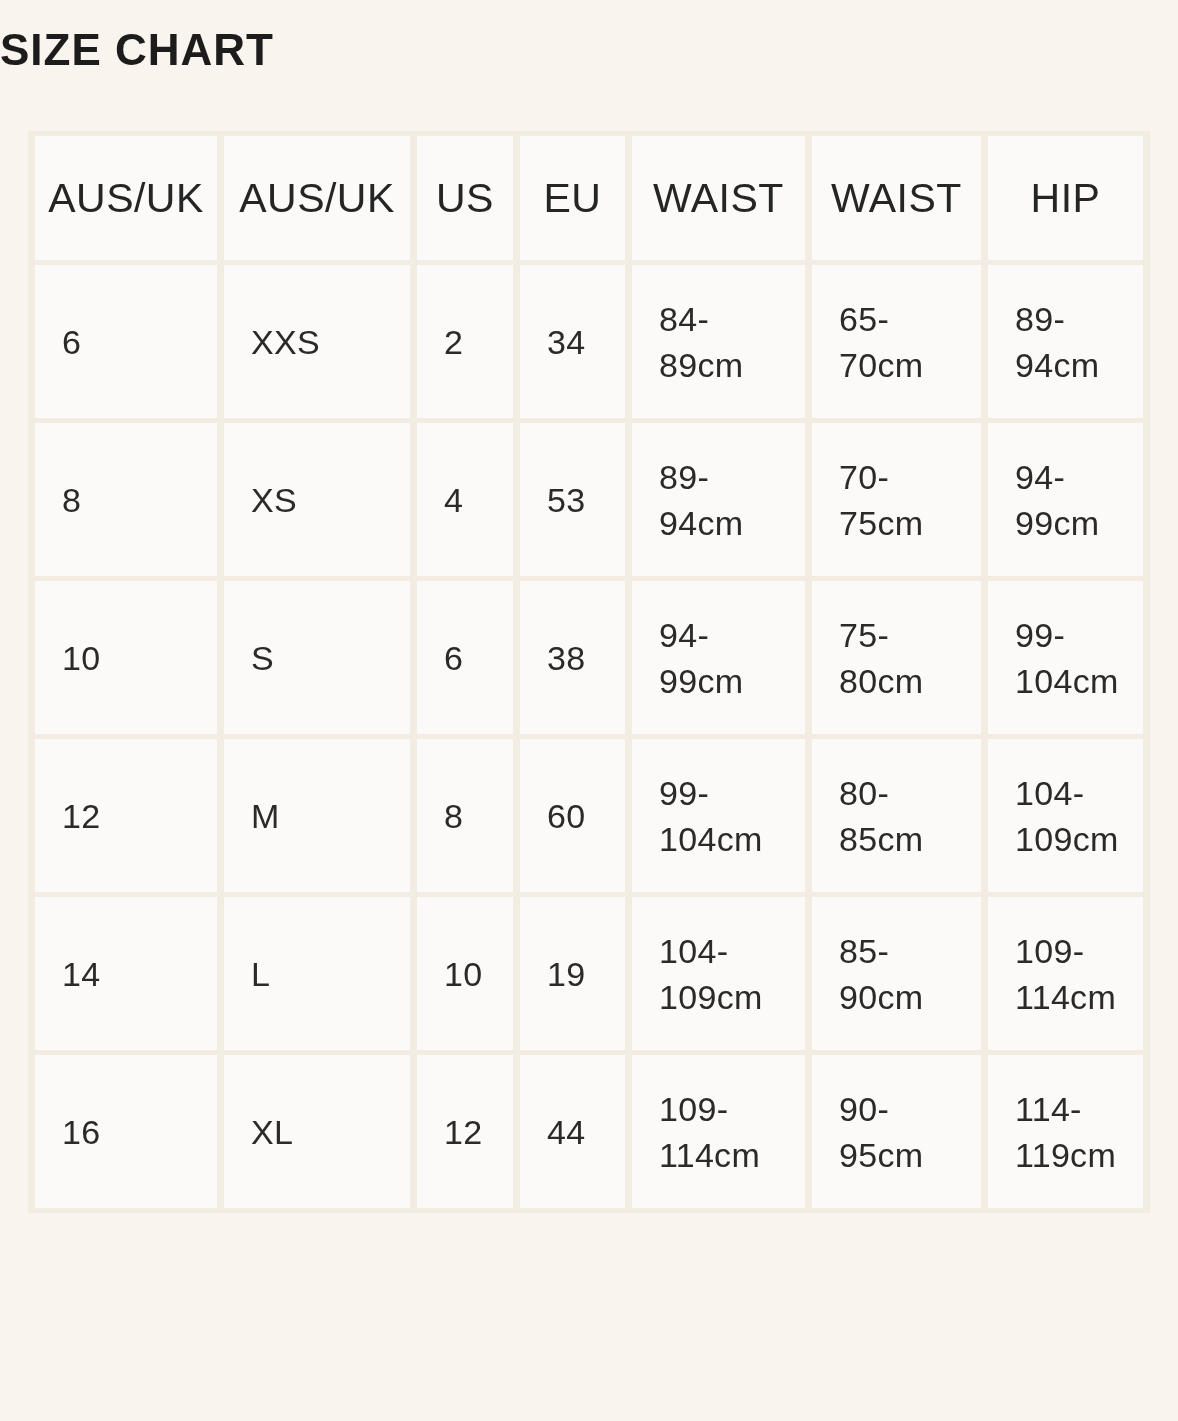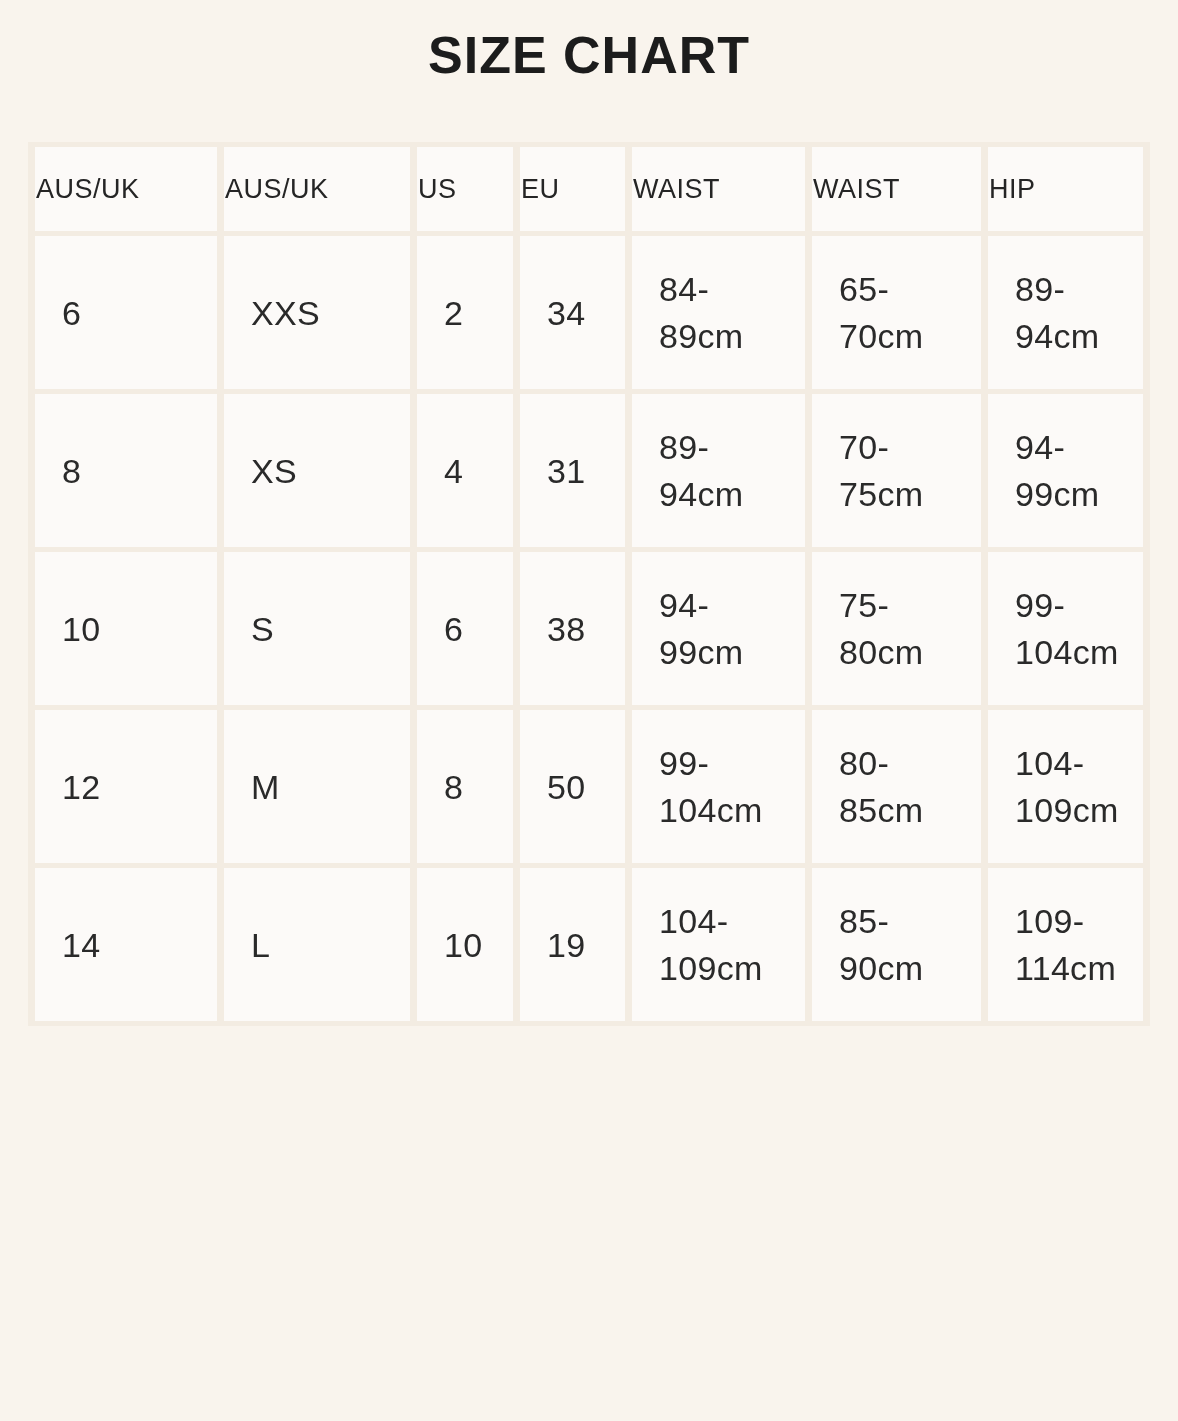--- a/index.html
+++ b/index.html
@@ -7,46 +7,46 @@
   body {
     width: 1178px;
     height: 1421px;
     background: #f9f4ed;
     font-family: "Liberation Sans", "DejaVu Sans", sans-serif;
     color: #2e2e2e;
     overflow: hidden;
   }
   .page-title {
     margin: 20px 0 52px 0;
-    text-align: center;
-    font-size: 52px;
+    text-align: left;
+    font-size: 44px;
     line-height: 1.35;
     font-weight: 700;
     letter-spacing: 1px;
     color: #1c1c1c;
   }
   table.size-chart {
     table-layout: fixed;
     width: 1122px;
     margin: 0 auto;
     border-collapse: separate;
     border-spacing: 7px 5px;
     background: #f3ece2;
   }
   th, td {
     background: #fcfaf8;
     font-weight: 300;
     vertical-align: middle;
     overflow: hidden;
   }
   th {
-    height: 84px;
-    font-size: 27px;
+    height: 124px;
+    font-size: 41px;
     font-weight: 300;
-    text-align: left;
+    text-align: center;
     letter-spacing: 0.5px;
     color: #252525;
   }
   td {
     height: 153px;
     font-size: 34px;
     text-align: left;
     padding-left: 27px;
     padding-right: 8px;
     line-height: 1.36;
@@ -92,21 +92,21 @@
 89cm</td>
         <td>65-
 70cm</td>
         <td>89-
 94cm</td>
       </tr>
       <tr>
         <td>8</td>
         <td>XS</td>
         <td>4</td>
-        <td>31</td>
+        <td>53</td>
         <td>89-
 94cm</td>
         <td>70-
 75cm</td>
         <td>94-
 99cm</td>
       </tr>
       <tr>
         <td>10</td>
         <td>S</td>
@@ -116,35 +116,47 @@
 99cm</td>
         <td>75-
 80cm</td>
         <td>99-
 104cm</td>
       </tr>
       <tr>
         <td>12</td>
         <td>M</td>
         <td>8</td>
-        <td>50</td>
+        <td>60</td>
         <td>99-
 104cm</td>
         <td>80-
 85cm</td>
         <td>104-
 109cm</td>
       </tr>
       <tr>
         <td>14</td>
         <td>L</td>
         <td>10</td>
         <td>19</td>
         <td>104-
 109cm</td>
         <td>85-
 90cm</td>
         <td>109-
 114cm</td>
       </tr>
+      <tr>
+        <td>16</td>
+        <td>XL</td>
+        <td>12</td>
+        <td>44</td>
+        <td>109-
+114cm</td>
+        <td>90-
+95cm</td>
+        <td>114-
+119cm</td>
+      </tr>
     </tbody>
   </table>
 </main>
 
 </body></html>

